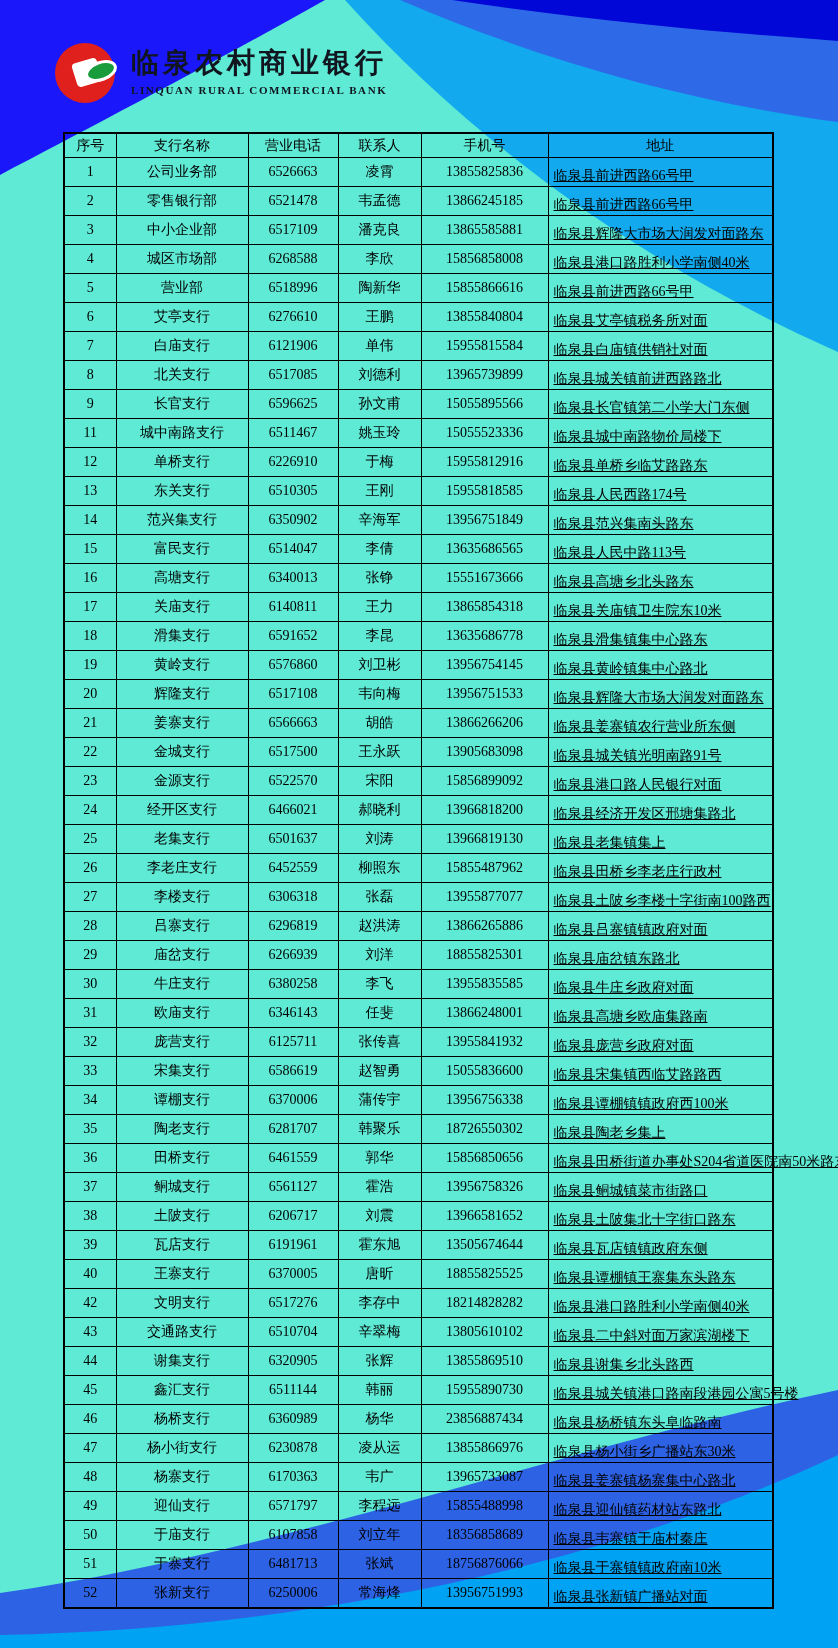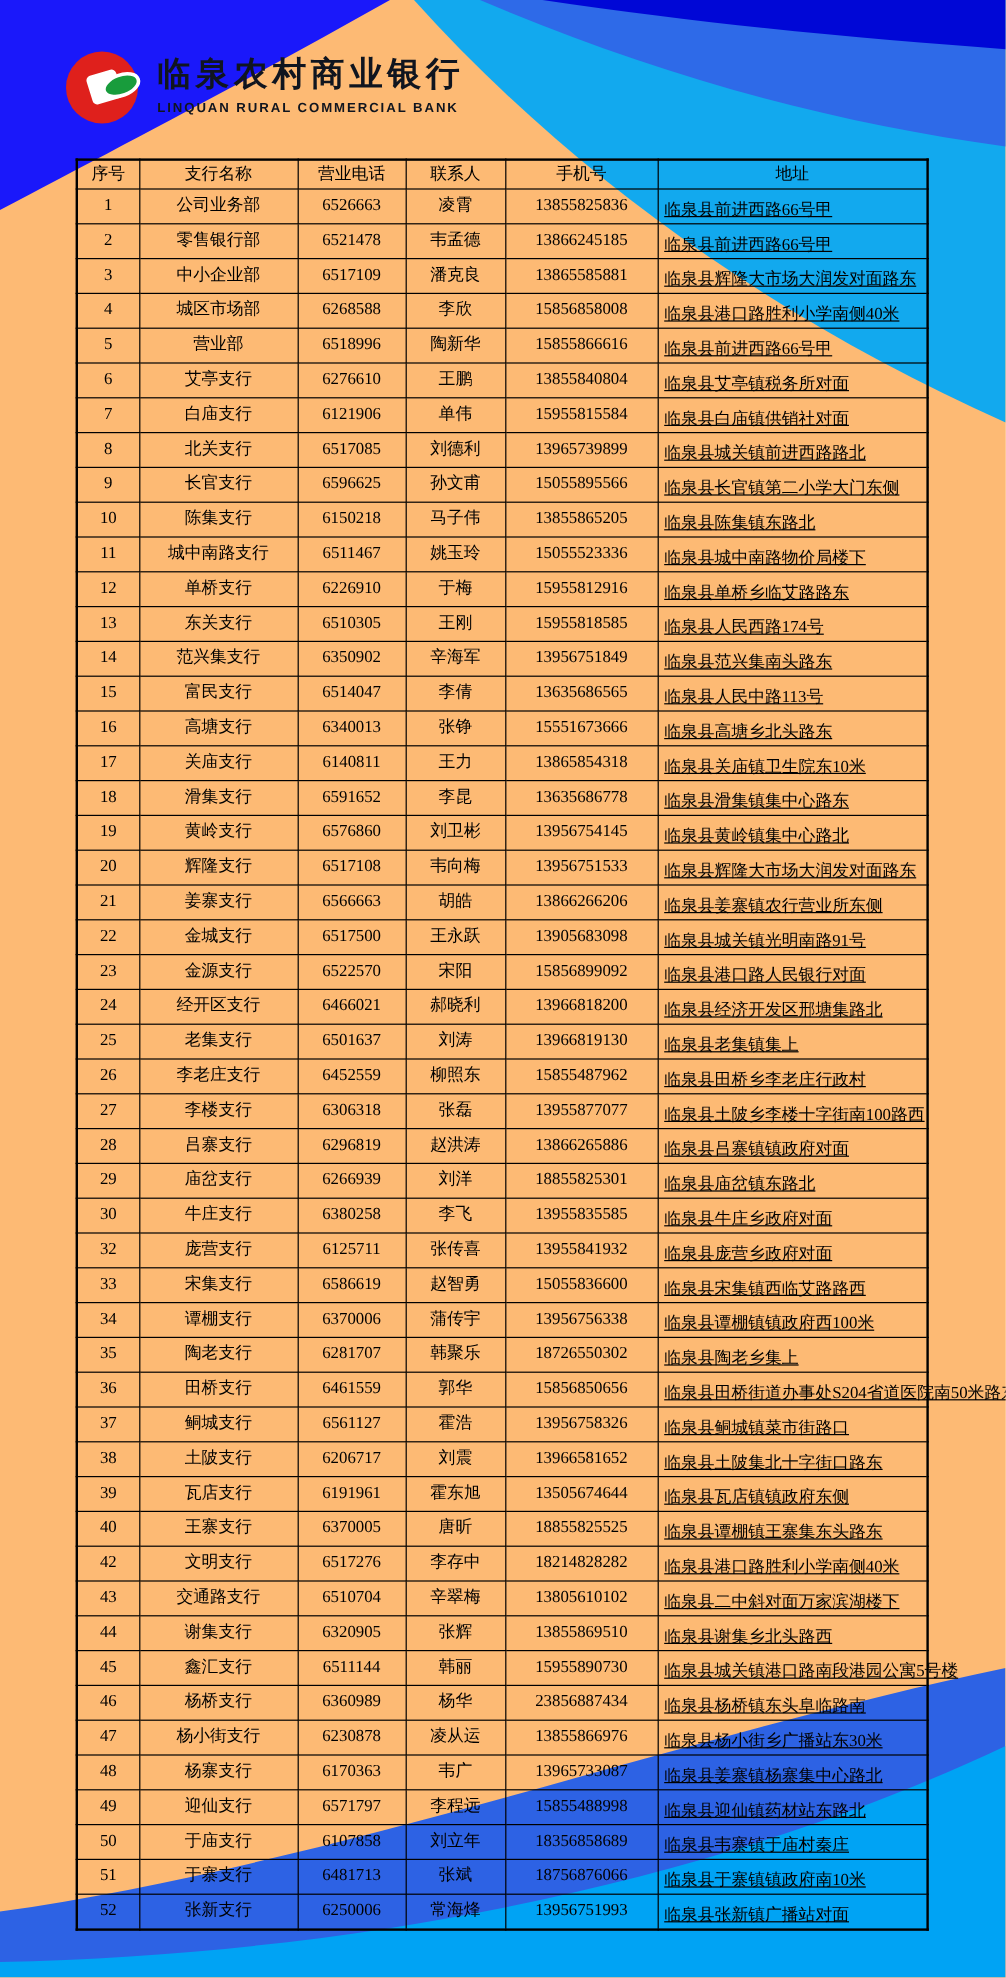--- a/index.html
+++ b/index.html
@@ -1,31 +1,31 @@
 <!DOCTYPE html>
 <html><head>
 <meta charset="utf-8">
 <style>
   html,body{margin:0;padding:0;}
   .canvas{
-    position:relative;width:838px;height:1648px;background:#fdba74;
+    position:relative;width:838px;height:1648px;background:#5eead4;
     overflow:hidden;font-family:"Liberation Sans",sans-serif;
   }
   .decor{position:absolute;left:0;display:block;}
   .decor.top{top:0;}
   .decor.bottom{bottom:0;}
   .logo-block{position:absolute;left:54px;top:40px;display:flex;align-items:flex-start;}
   .logo-emblem{width:64px;height:66px;flex:0 0 auto;}
   .titles{margin-left:13px;padding-top:8px;}
   .bank-name{
     font-family:"Liberation Serif",serif;font-weight:bold;font-size:28px;
     letter-spacing:4px;color:#10151f;line-height:1.1;
   }
   .bank-name-en{
-    font-family:Liberation Sans, sans-serif;font-weight:bold;font-size:11px;
+    font-family:Liberation Serif, serif;font-weight:bold;font-size:11px;
     letter-spacing:1.6px;color:#10151f;margin-top:5px;
   }
   table.branches{
     position:absolute;left:63px;top:132px;width:709px;
     border-collapse:collapse;table-layout:fixed;background:transparent;
     font-family:"Liberation Serif",serif;color:#000;
     border:2px solid #000;
   }
   .branches th,.branches td{
     border:1px solid #000;font-size:14px;font-weight:normal;
@@ -155,28 +155,20 @@
         </tr>
         <tr>
           <td>9</td>
           <td>长官支行</td>
           <td>6596625</td>
           <td>孙文甫</td>
           <td>15055895566</td>
           <td class="addr">临泉县长官镇第二小学大门东侧</td>
         </tr>
         <tr>
-          <td>10</td>
-          <td>陈集支行</td>
-          <td>6150218</td>
-          <td>马子伟</td>
-          <td>13855865205</td>
-          <td class="addr">临泉县陈集镇东路北</td>
-        </tr>
-        <tr>
           <td>11</td>
           <td>城中南路支行</td>
           <td>6511467</td>
           <td>姚玉玲</td>
           <td>15055523336</td>
           <td class="addr">临泉县城中南路物价局楼下</td>
         </tr>
         <tr>
           <td>12</td>
           <td>单桥支行</td>
@@ -323,20 +315,28 @@
         </tr>
         <tr>
           <td>30</td>
           <td>牛庄支行</td>
           <td>6380258</td>
           <td>李飞</td>
           <td>13955835585</td>
           <td class="addr">临泉县牛庄乡政府对面</td>
         </tr>
         <tr>
+          <td>31</td>
+          <td>欧庙支行</td>
+          <td>6346143</td>
+          <td>任斐</td>
+          <td>13866248001</td>
+          <td class="addr">临泉县高塘乡欧庙集路南</td>
+        </tr>
+        <tr>
           <td>32</td>
           <td>庞营支行</td>
           <td>6125711</td>
           <td>张传喜</td>
           <td>13955841932</td>
           <td class="addr">临泉县庞营乡政府对面</td>
         </tr>
         <tr>
           <td>33</td>
           <td>宋集支行</td>

